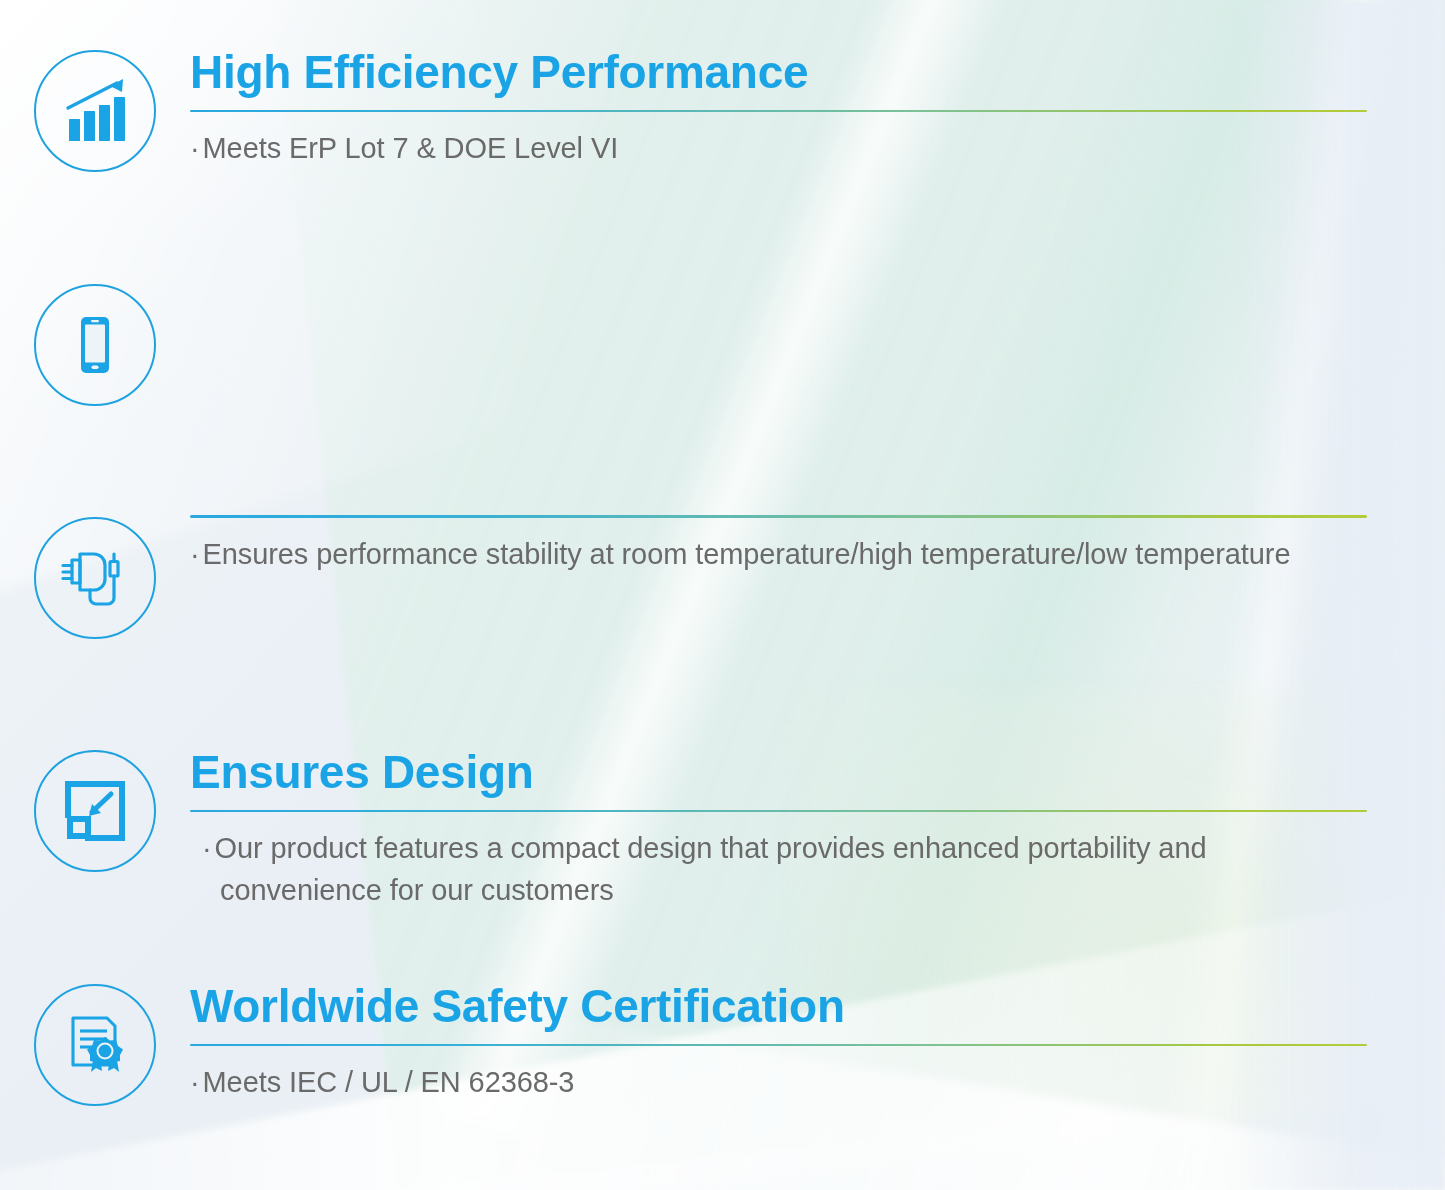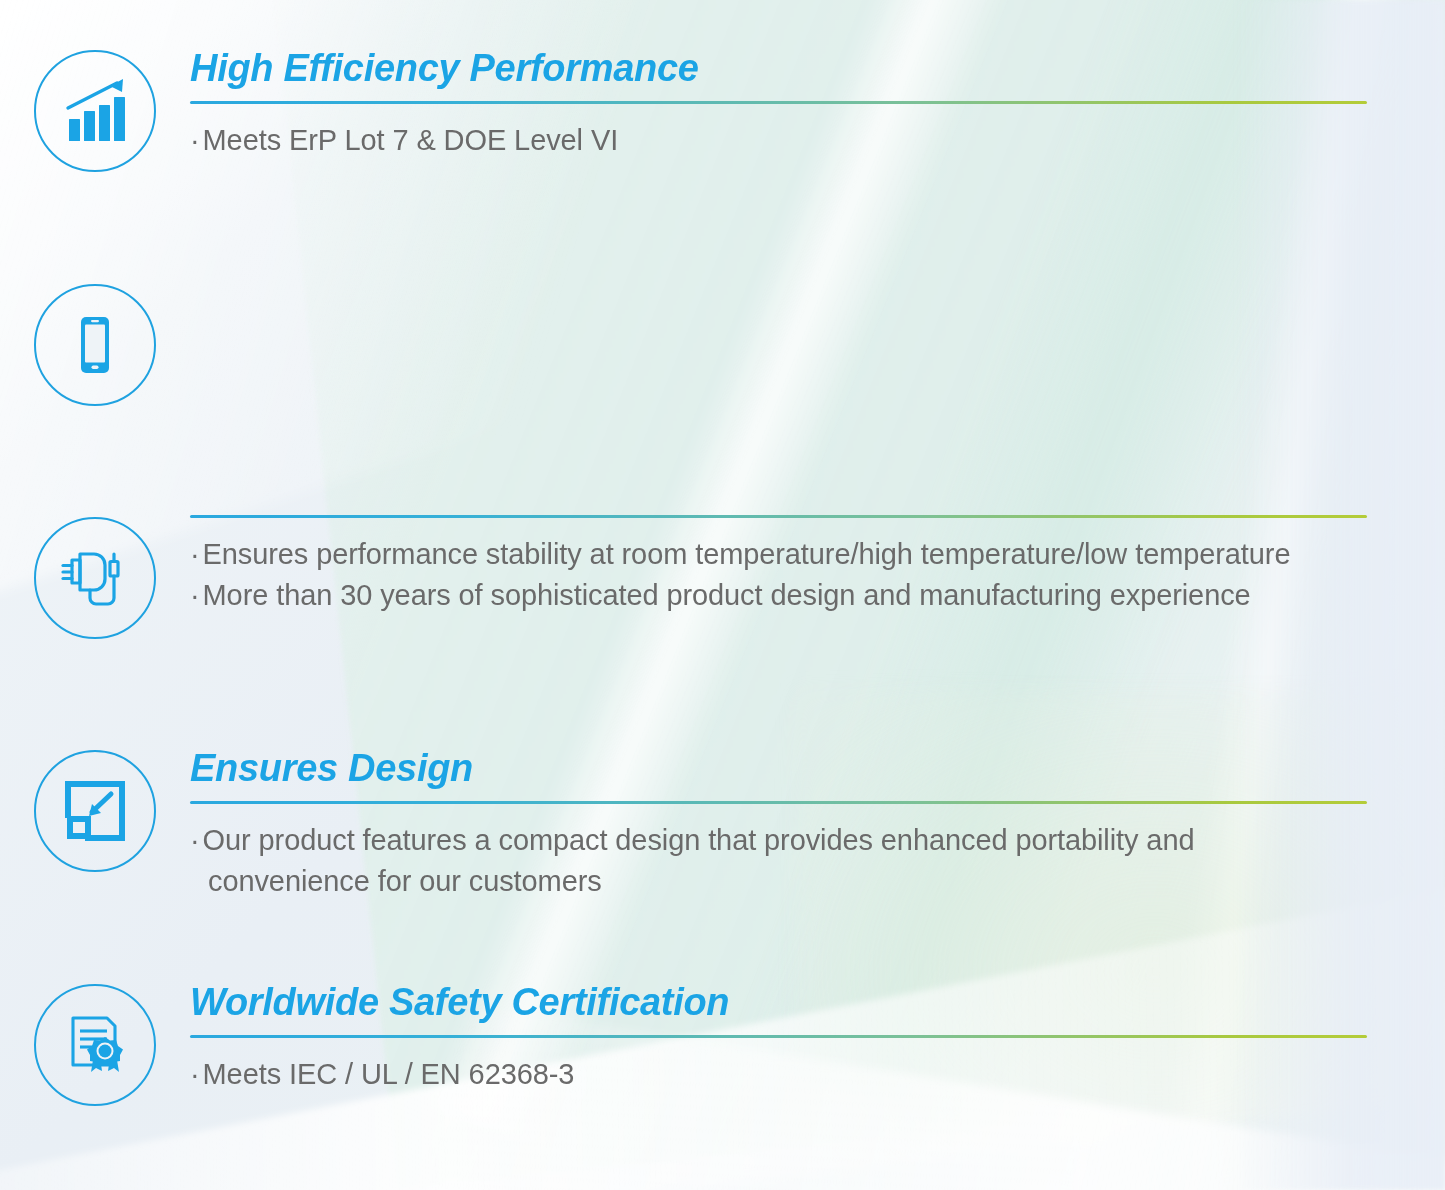--- a/index.html
+++ b/index.html
@@ -168,27 +168,26 @@
   }
   .icon-circle svg { display: block; }
 
   .feature-body {
     flex: 1 1 auto;
     padding-right: 78px;
     min-width: 0;
   }
   .feature-title {
     color: #1ba4e5;
-    font-size: 38px;
+    font-size: 46px;
     font-weight: bold;
     letter-spacing: -0.3px;
     line-height: 1.08;
     margin: 0 0 12px 0;
     white-space: nowrap;
-    font-style: italic;
   }
   .feature-rule {
     height: 2.5px;
     width: 100%;
     background: linear-gradient(90deg, #2aa8df 0%, #35b0d8 22%, #7cc196 62%, #a8c93f 88%, #b4cc39 100%);
     margin-bottom: 16px;
     border-radius: 2px;
   }
   .bullet-line {
     color: #6a6a6a;
@@ -279,21 +278,20 @@
               <path d="M32 49 v8 a6 6 0 0 0 6 6 h12 a6 6 0 0 0 6 -6 v-22"></path>
               <rect x="52" y="20.5" width="8" height="14.5" rx="1"></rect>
               <line x1="56" y1="13" x2="56" y2="20.5"></line>
             </g>
           </svg>
         </div>
       </div>
       <div class="feature-body">
         <div class="feature-rule"></div>
         <p class="bullet-line"><span class="dot">·</span><span>Ensures performance stability at room temperature/high temperature/low temperature</span></p>
-        <p class="bullet-line"><span class="dot">·</span><span>More than 30 years of sophisticated product  design and manufacturing experience</span></p>
       </div>
     </div>
 
     <div class="feature" style="top:748px;">
       <div class="icon-wrap">
         <div class="icon-circle">
           <svg width="68" height="68" viewBox="0 0 68 68" aria-hidden="true">
             <g fill="none" stroke="#1ba4e5" stroke-width="6">
               <path d="M7 41 V7 H61 V61 H24"></path>
               <rect x="9" y="42" width="18" height="17"></rect>
@@ -301,21 +299,21 @@
             <g stroke="#1ba4e5" stroke-width="5" stroke-linecap="round">
               <line x1="50" y1="17" x2="31" y2="35"></line>
             </g>
             <polygon points="28,39 40,36 31,27" fill="#1ba4e5"></polygon>
           </svg>
         </div>
       </div>
       <div class="feature-body">
         <div class="feature-title">Ensures Design</div>
         <div class="feature-rule"></div>
-        <p class="bullet-line wrapped" style="max-width:1090px;"><span class="dot">·</span><span>Our product features a compact design that provides enhanced portability and convenience for our customers</span></p>
+        <p class="bullet-line wrapped" style="max-width:1090px;margin-left:12px;"><span class="dot">·</span><span>Our product features a compact design that provides enhanced portability and convenience for our customers</span></p>
       </div>
     </div>
 
     <div class="feature" style="top:982px;">
       <div class="icon-wrap">
         <div class="icon-circle">
           <svg width="68" height="68" viewBox="0 0 68 68" aria-hidden="true">
             <g fill="none" stroke="#1ba4e5" stroke-width="3.1" stroke-linejoin="round">
               <path d="M12 7 H46 L54 15 V54 H12 Z"></path>
               <line x1="19" y1="20" x2="46" y2="20"></line>

